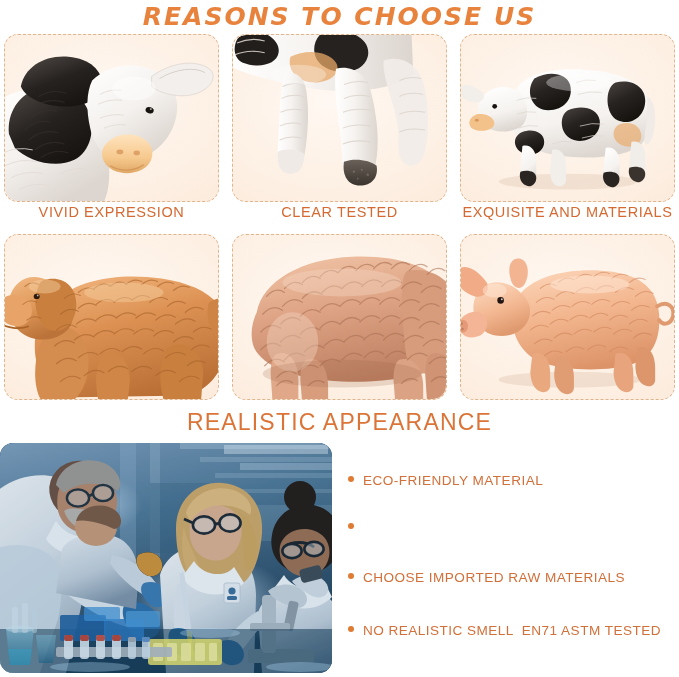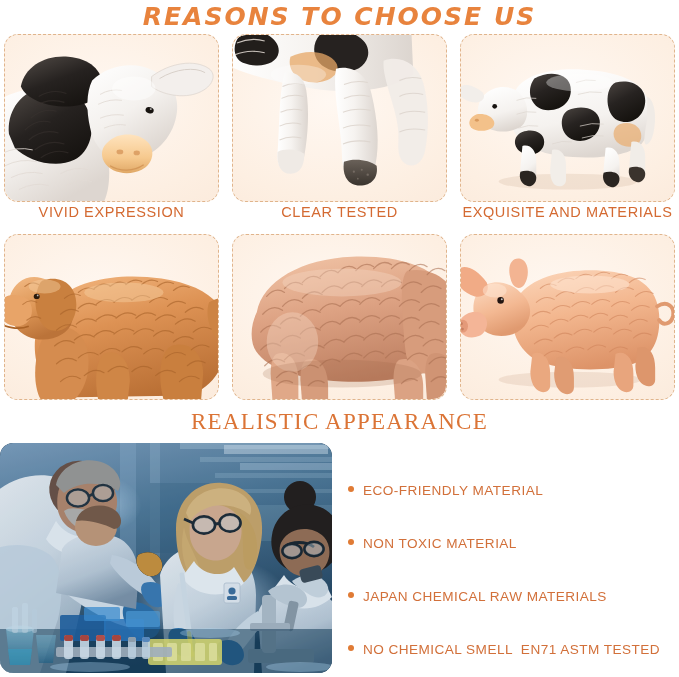--- a/index.html
+++ b/index.html
@@ -99,21 +99,20 @@
     position: absolute;
     left: 0;
     top: 409px;
     width: 679px;
     text-align: center;
     font-size: 23px;
     font-weight: 400;
     letter-spacing: 1.2px;
     color: #DB7436;
     white-space: nowrap;
-    font-family: Liberation Serif, serif;
   }
 
   
   .bottom {
     position: absolute;
     left: 0;
     top: 443px;
     width: 679px;
     height: 234px;
   }
@@ -124,21 +123,21 @@
     width: 332px;
     height: 230px;
     border-radius: 13px;
     overflow: hidden;
     background: #20425c;
   }
 
   .bullets {
     position: absolute;
     left: 348px;
-    top: 40px;
+    top: 30px;
     width: 331px;
   }
   .bullet-item {
     display: flex;
     align-items: baseline;
     margin-bottom: 38px;
     white-space: nowrap;
   }
   .bullet-item:last-child { margin-bottom: 0; }
   .bullet-dot {
@@ -891,26 +890,25 @@
       </svg>
     </div>
 
     <div class="bullets">
       <div class="bullet-item">
         <span class="bullet-dot"></span>
         <span class="bullet-text">ECO-FRIENDLY MATERIAL</span>
       </div>
       <div class="bullet-item">
         <span class="bullet-dot"></span>
-        <span class="bullet-text">NON TOXIC MATERIAL</span>
       </div>
       <div class="bullet-item">
         <span class="bullet-dot"></span>
-        <span class="bullet-text">JAPAN CHEMICAL RAW MATERIALS</span>
+        <span class="bullet-text">CHOOSE IMPORTED RAW MATERIALS</span>
       </div>
       <div class="bullet-item">
         <span class="bullet-dot"></span>
-        <span class="bullet-text">NO CHEMICAL SMELL  EN71 ASTM TESTED</span>
+        <span class="bullet-text">NO REALISTIC SMELL  EN71 ASTM TESTED</span>
       </div>
     </div>
   </div>
 
 </div>
 
 </body></html>

